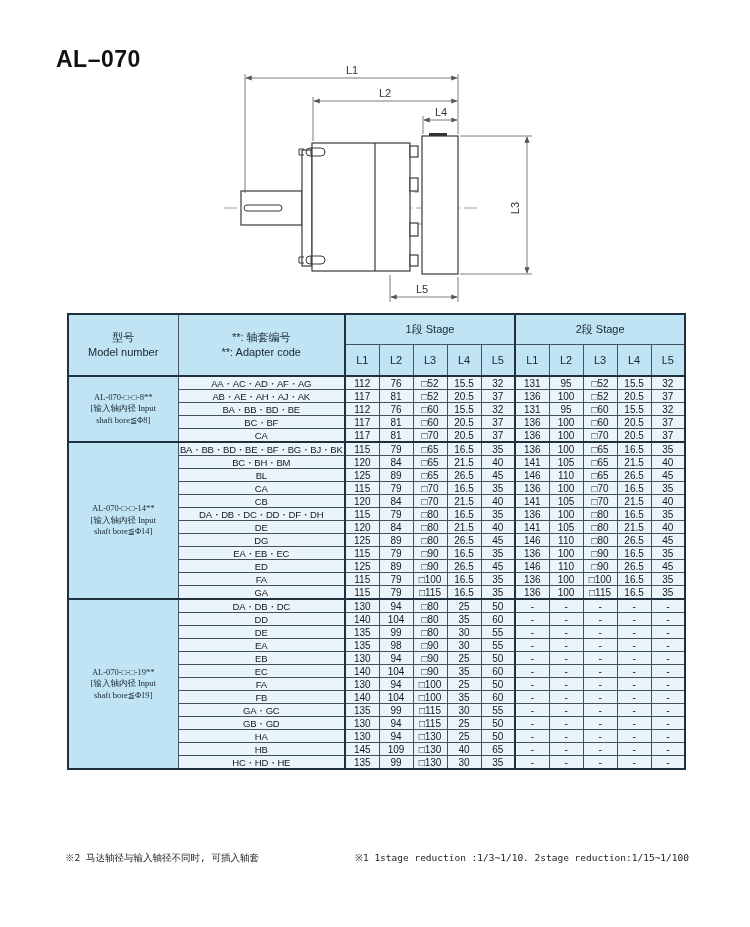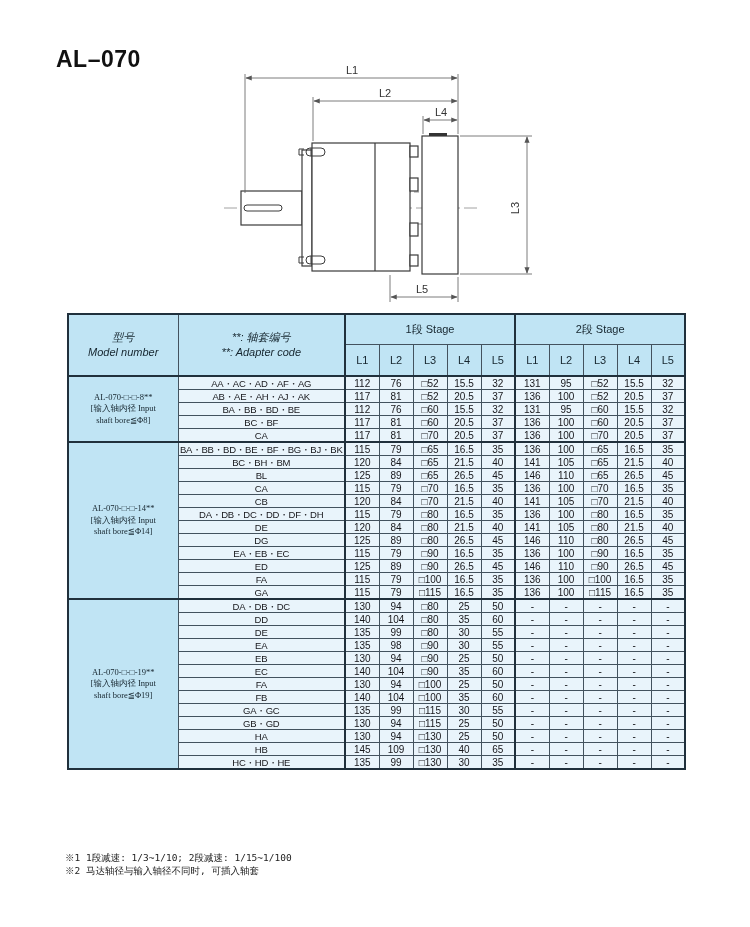--- a/index.html
+++ b/index.html
@@ -30,21 +30,21 @@
   .dim-table td{
     background:var(--row-bg);font-size:10px;height:12px;line-height:11px;color:#16161a;
   }
   .dim-table td.model-cell{
     background:var(--header-bg);font-family:Liberation Serif, serif;
     font-size:8.5px;line-height:1.35;color:#15252e;
   }
   .dim-table td.adapter-cell{font-size:9.5px;letter-spacing:-.2px;}
   .dim-table .stage-start{border-left:2px solid var(--border-strong);}
   .dim-table tr.group-start td{border-top:2px solid var(--border-strong);margin-left:20px;}
-  .hdr-line{display:block;line-height:1.35;font-style:italic;}
+  .hdr-line{display:block;line-height:1.35;}
 
   
   .footnotes{position:absolute;top:851px;left:0;width:750px;font-family:"DejaVu Sans Mono",monospace;
     font-size:9.5px;color:#222;}
   .fn-col{position:absolute;top:0;white-space:nowrap;}
   .fn-col.cn{left:65px;}
   .fn-col.en{left:355px;}
   .fn-line{line-height:13px;}
 </style>
 </head>
@@ -567,18 +567,18 @@
         <td class="num-cell">-</td>
         <td class="num-cell">-</td>
         <td class="num-cell">-</td>
         <td class="num-cell">-</td>
       </tr>
     </tbody>
 </table>
 
 <div class="footnotes">
   <div class="fn-col cn">
-    <div class="fn-line">※1 1段减速: 1/3~1/10; 2段减速: 1/15~1/100</div>
     <div class="fn-line">※2 马达轴径与输入轴径不同时, 可插入轴套</div>
   </div>
   <div class="fn-col en">
+    <div class="fn-line">※1 1stage reduction :1/3~1/10. 2stage reduction:1/15~1/100</div>
   </div>
 </div>
 
 </body></html>

